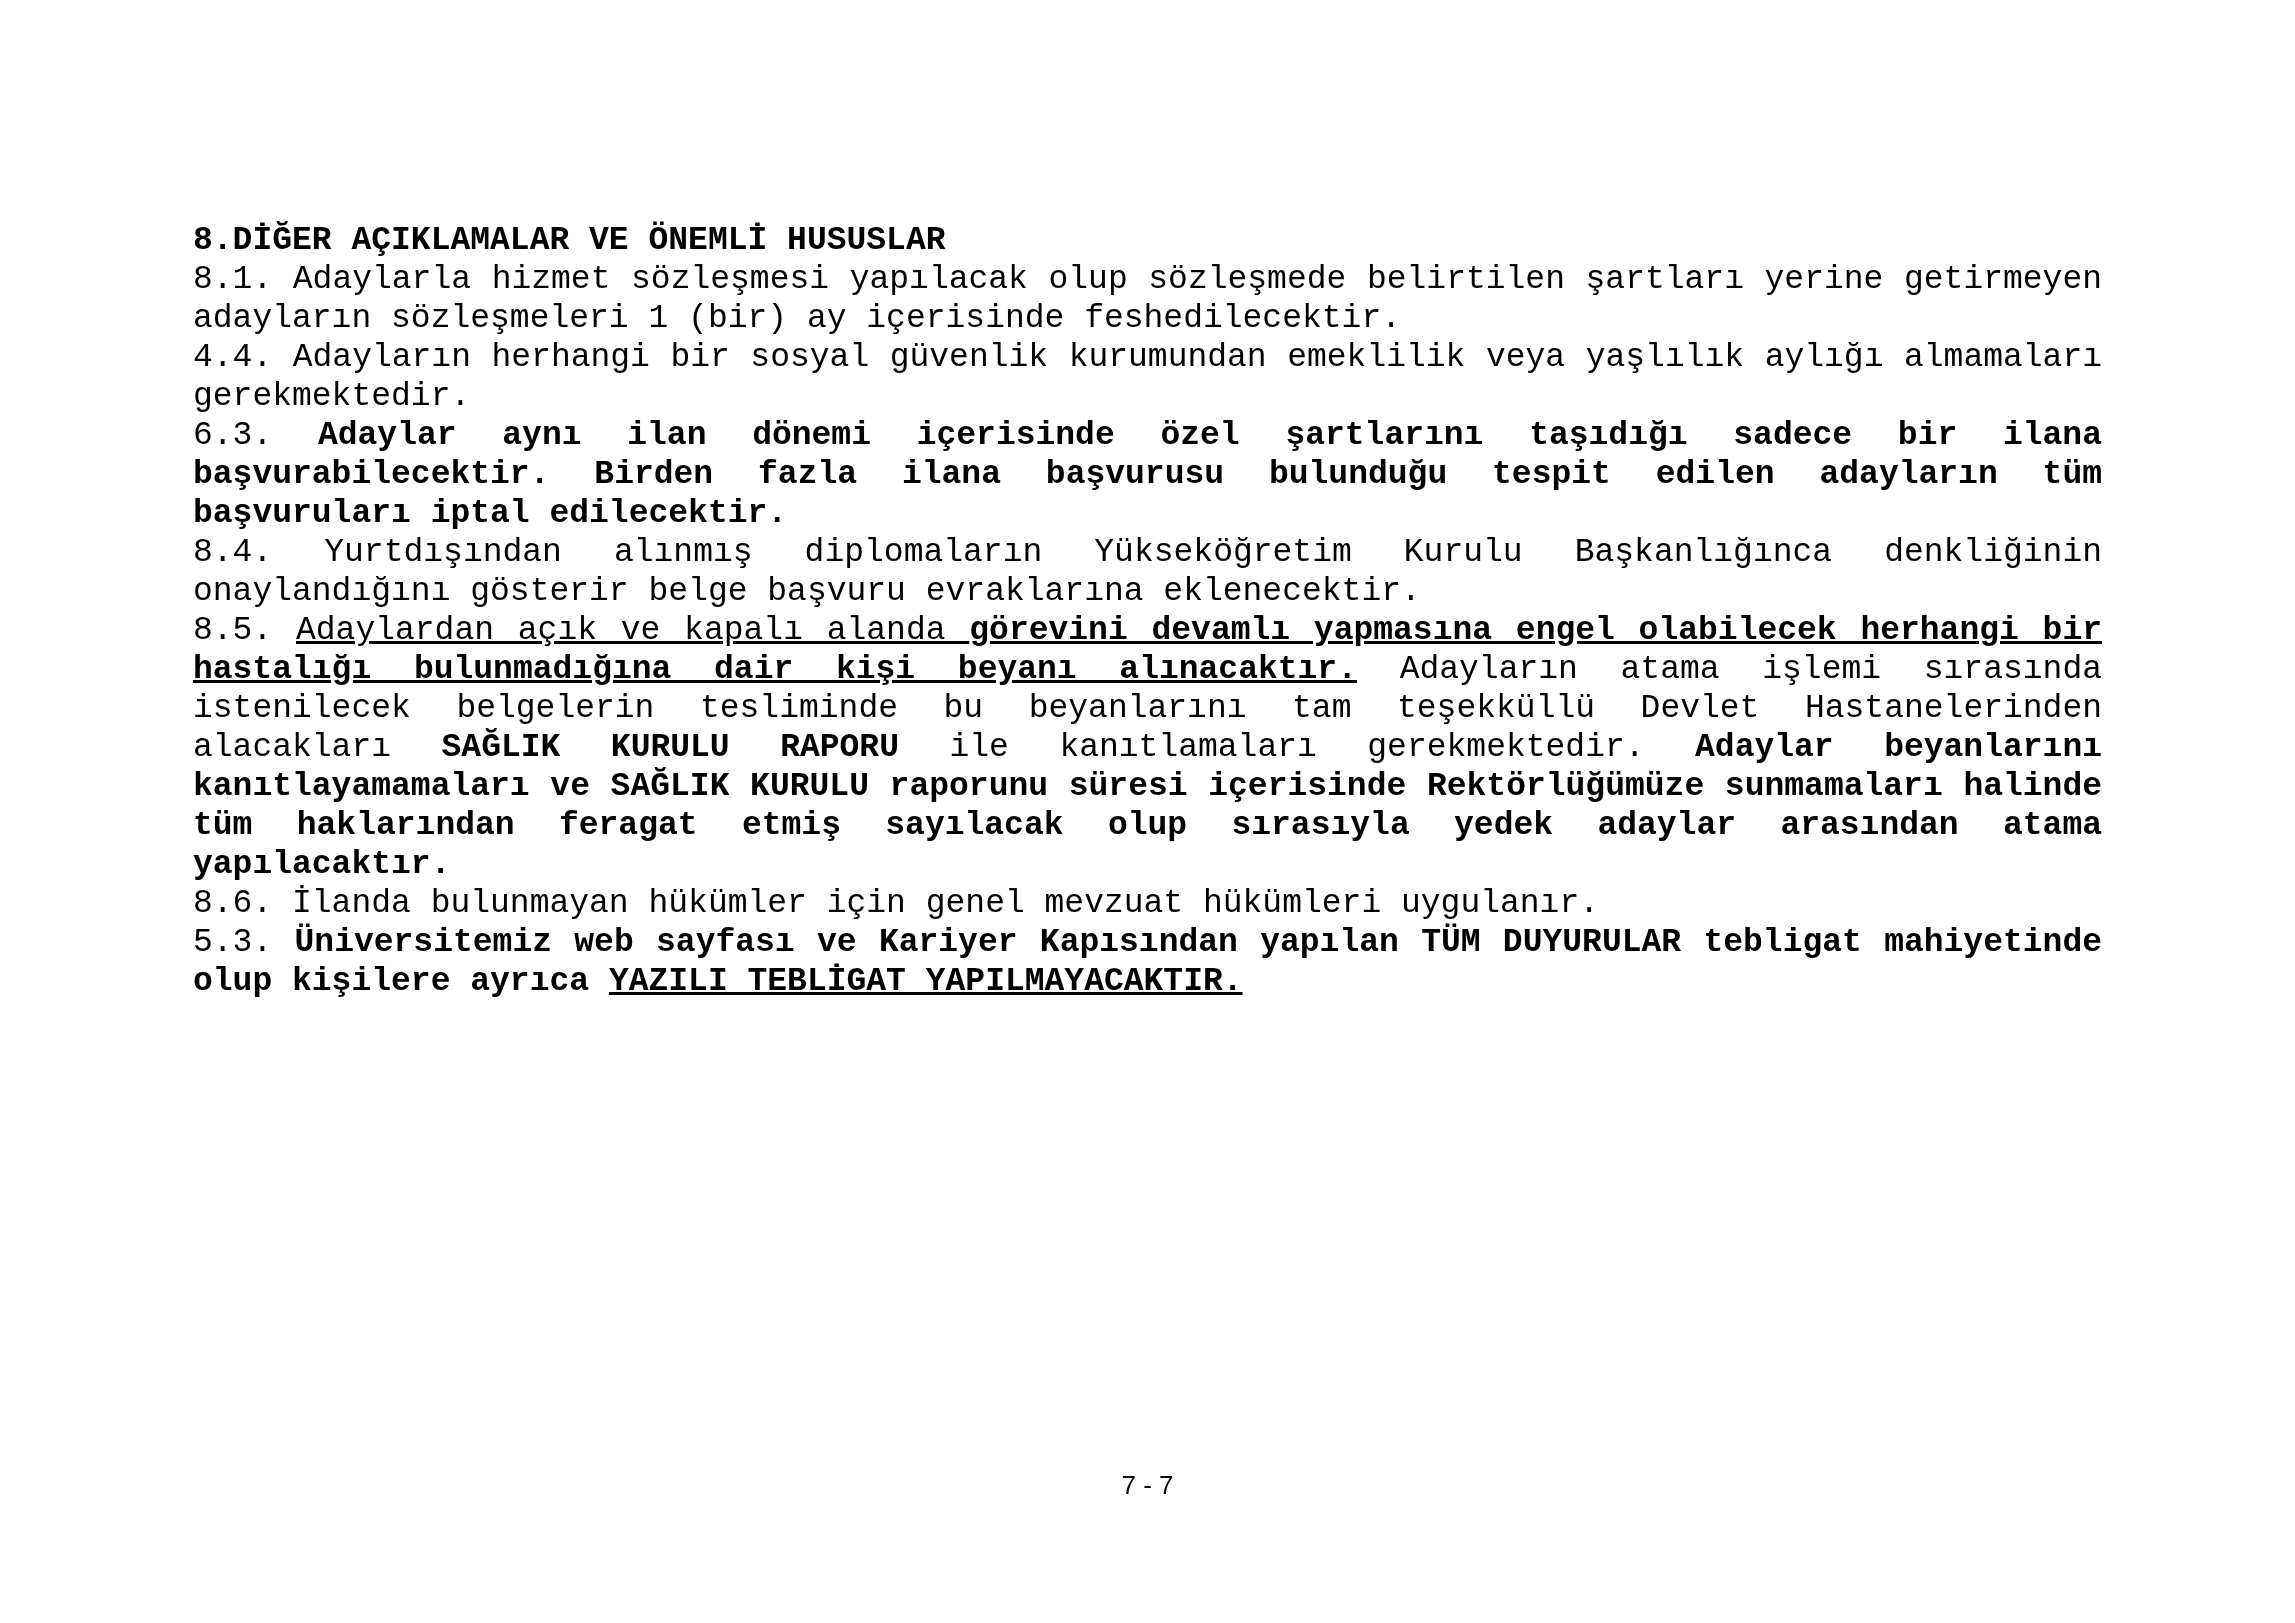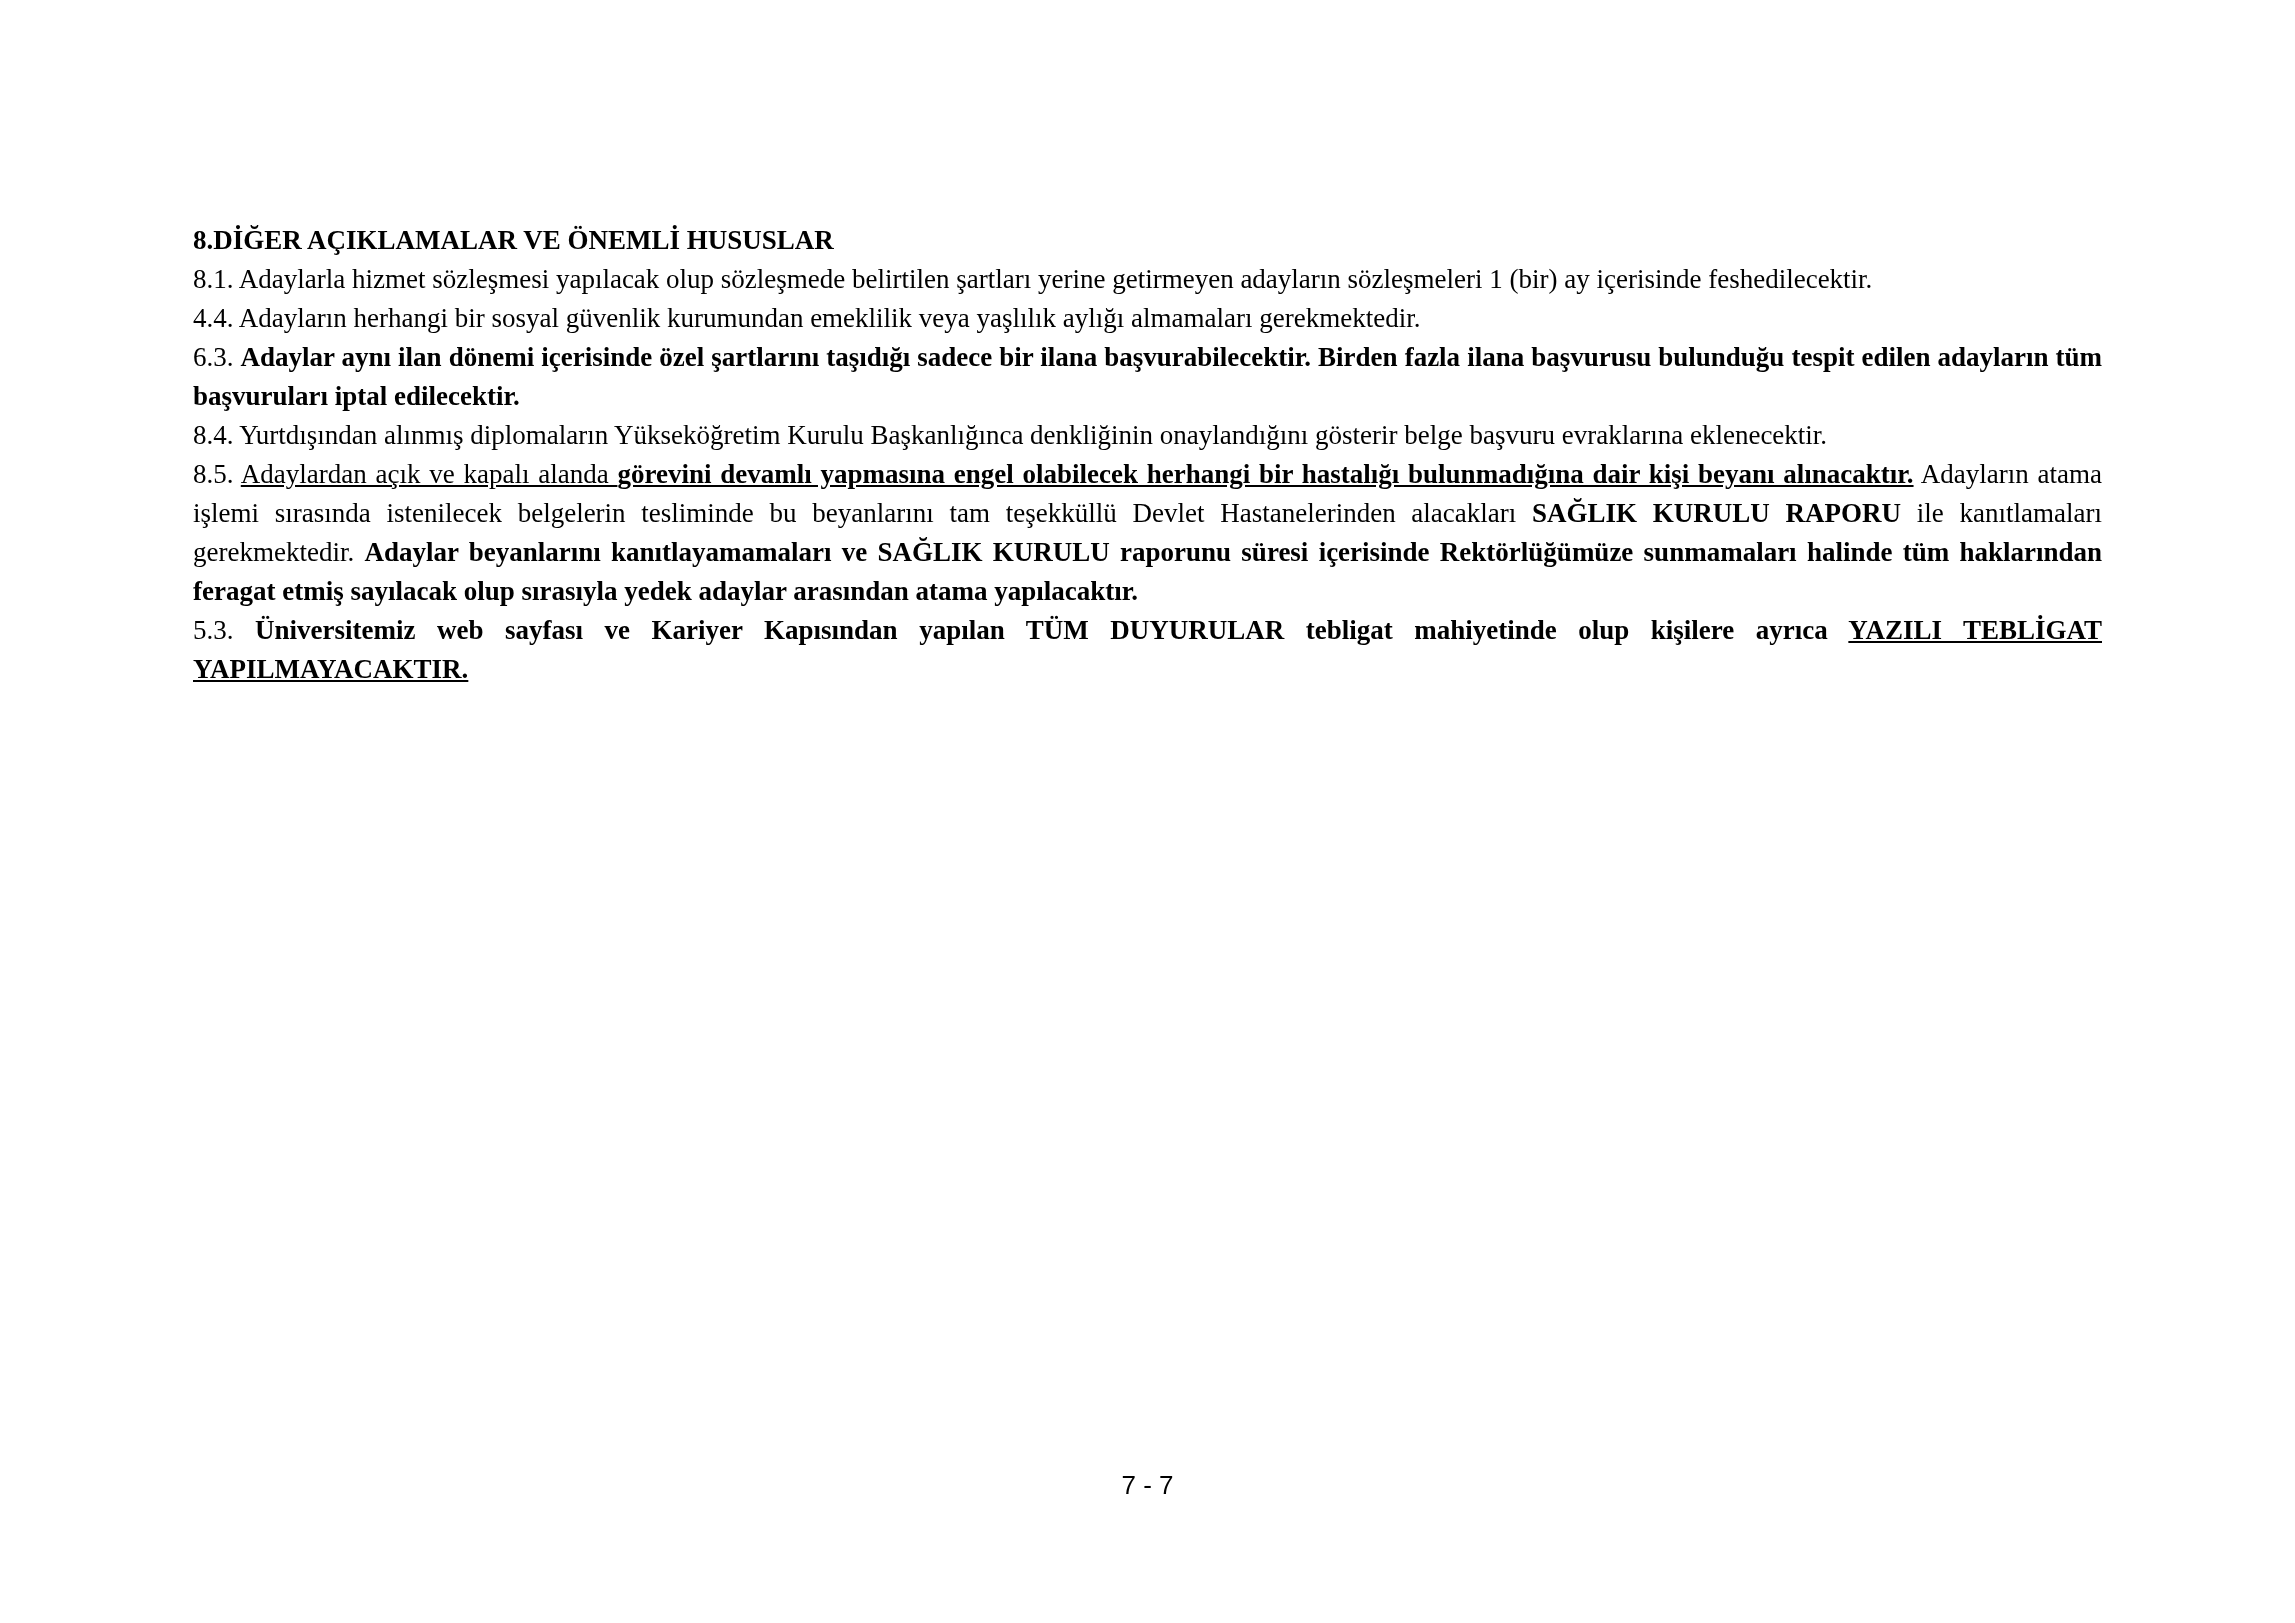--- a/index.html
+++ b/index.html
@@ -13,22 +13,22 @@
     height: 1623px;
     background: #ffffff;
     color: #000000;
     overflow: hidden;
   }
   .content {
     position: absolute;
     top: 221px;
     left: 193px;
     width: 1909px;
-    font-family: Liberation Serif, serif;
-    font-size: 27px;
+    font-family: Liberation Mono, monospace;
+    font-size: 33px;
     line-height: 39px;
     text-align: justify;
   }
   .content p {
     margin: 0;
     padding: 0;
   }
   .heading {
     font-weight: bold;
     text-align: left;
@@ -51,17 +51,18 @@
 <body>
 
 <div class="page">
   <div class="content">
     <p class="heading">8.DİĞER AÇIKLAMALAR VE ÖNEMLİ HUSUSLAR</p>
     <p class="para"><span>8.1. Adaylarla hizmet sözleşmesi yapılacak olup sözleşmede belirtilen şartları yerine getirmeyen adayların sözleşmeleri 1 (bir) ay içerisinde feshedilecektir.</span></p>
     <p class="para"><span>4.4. Adayların herhangi bir sosyal güvenlik kurumundan emeklilik veya yaşlılık aylığı almamaları gerekmektedir.</span></p>
     <p class="para"><span>6.3. </span><span class="b">Adaylar aynı ilan dönemi içerisinde özel şartlarını taşıdığı sadece bir ilana başvurabilecektir. Birden fazla ilana başvurusu bulunduğu tespit edilen adayların tüm başvuruları iptal edilecektir.</span></p>
     <p class="para"><span>8.4. Yurtdışından alınmış diplomaların Yükseköğretim Kurulu Başkanlığınca denkliğinin onaylandığını gösterir belge başvuru evraklarına eklenecektir.</span></p>
     <p class="para"><span>8.5. </span><span class="u">Adaylardan açık ve kapalı alanda </span><span class="b u">görevini devamlı yapmasına engel olabilecek herhangi bir hastalığı bulunmadığına dair kişi beyanı alınacaktır.</span><span> Adayların atama işlemi sırasında istenilecek belgelerin tesliminde bu beyanlarını tam teşekküllü Devlet Hastanelerinden alacakları </span><span class="b">SAĞLIK KURULU RAPORU</span><span> ile kanıtlamaları gerekmektedir. </span><span class="b">Adaylar beyanlarını kanıtlayamamaları ve SAĞLIK KURULU raporunu süresi içerisinde Rektörlüğümüze sunmamaları halinde tüm haklarından feragat etmiş sayılacak olup sırasıyla yedek adaylar arasından atama yapılacaktır.</span></p>
+    <p class="para"><span>8.6. İlanda bulunmayan hükümler için genel mevzuat hükümleri uygulanır.</span></p>
     <p class="para"><span>5.3. </span><span class="b">Üniversitemiz web sayfası ve Kariyer Kapısından yapılan TÜM DUYURULAR tebligat mahiyetinde olup kişilere ayrıca </span><span class="b u">YAZILI TEBLİGAT YAPILMAYACAKTIR.</span></p>
   </div>
   <div class="footer">7 - 7</div>
 </div>
 
 
 </body></html>

